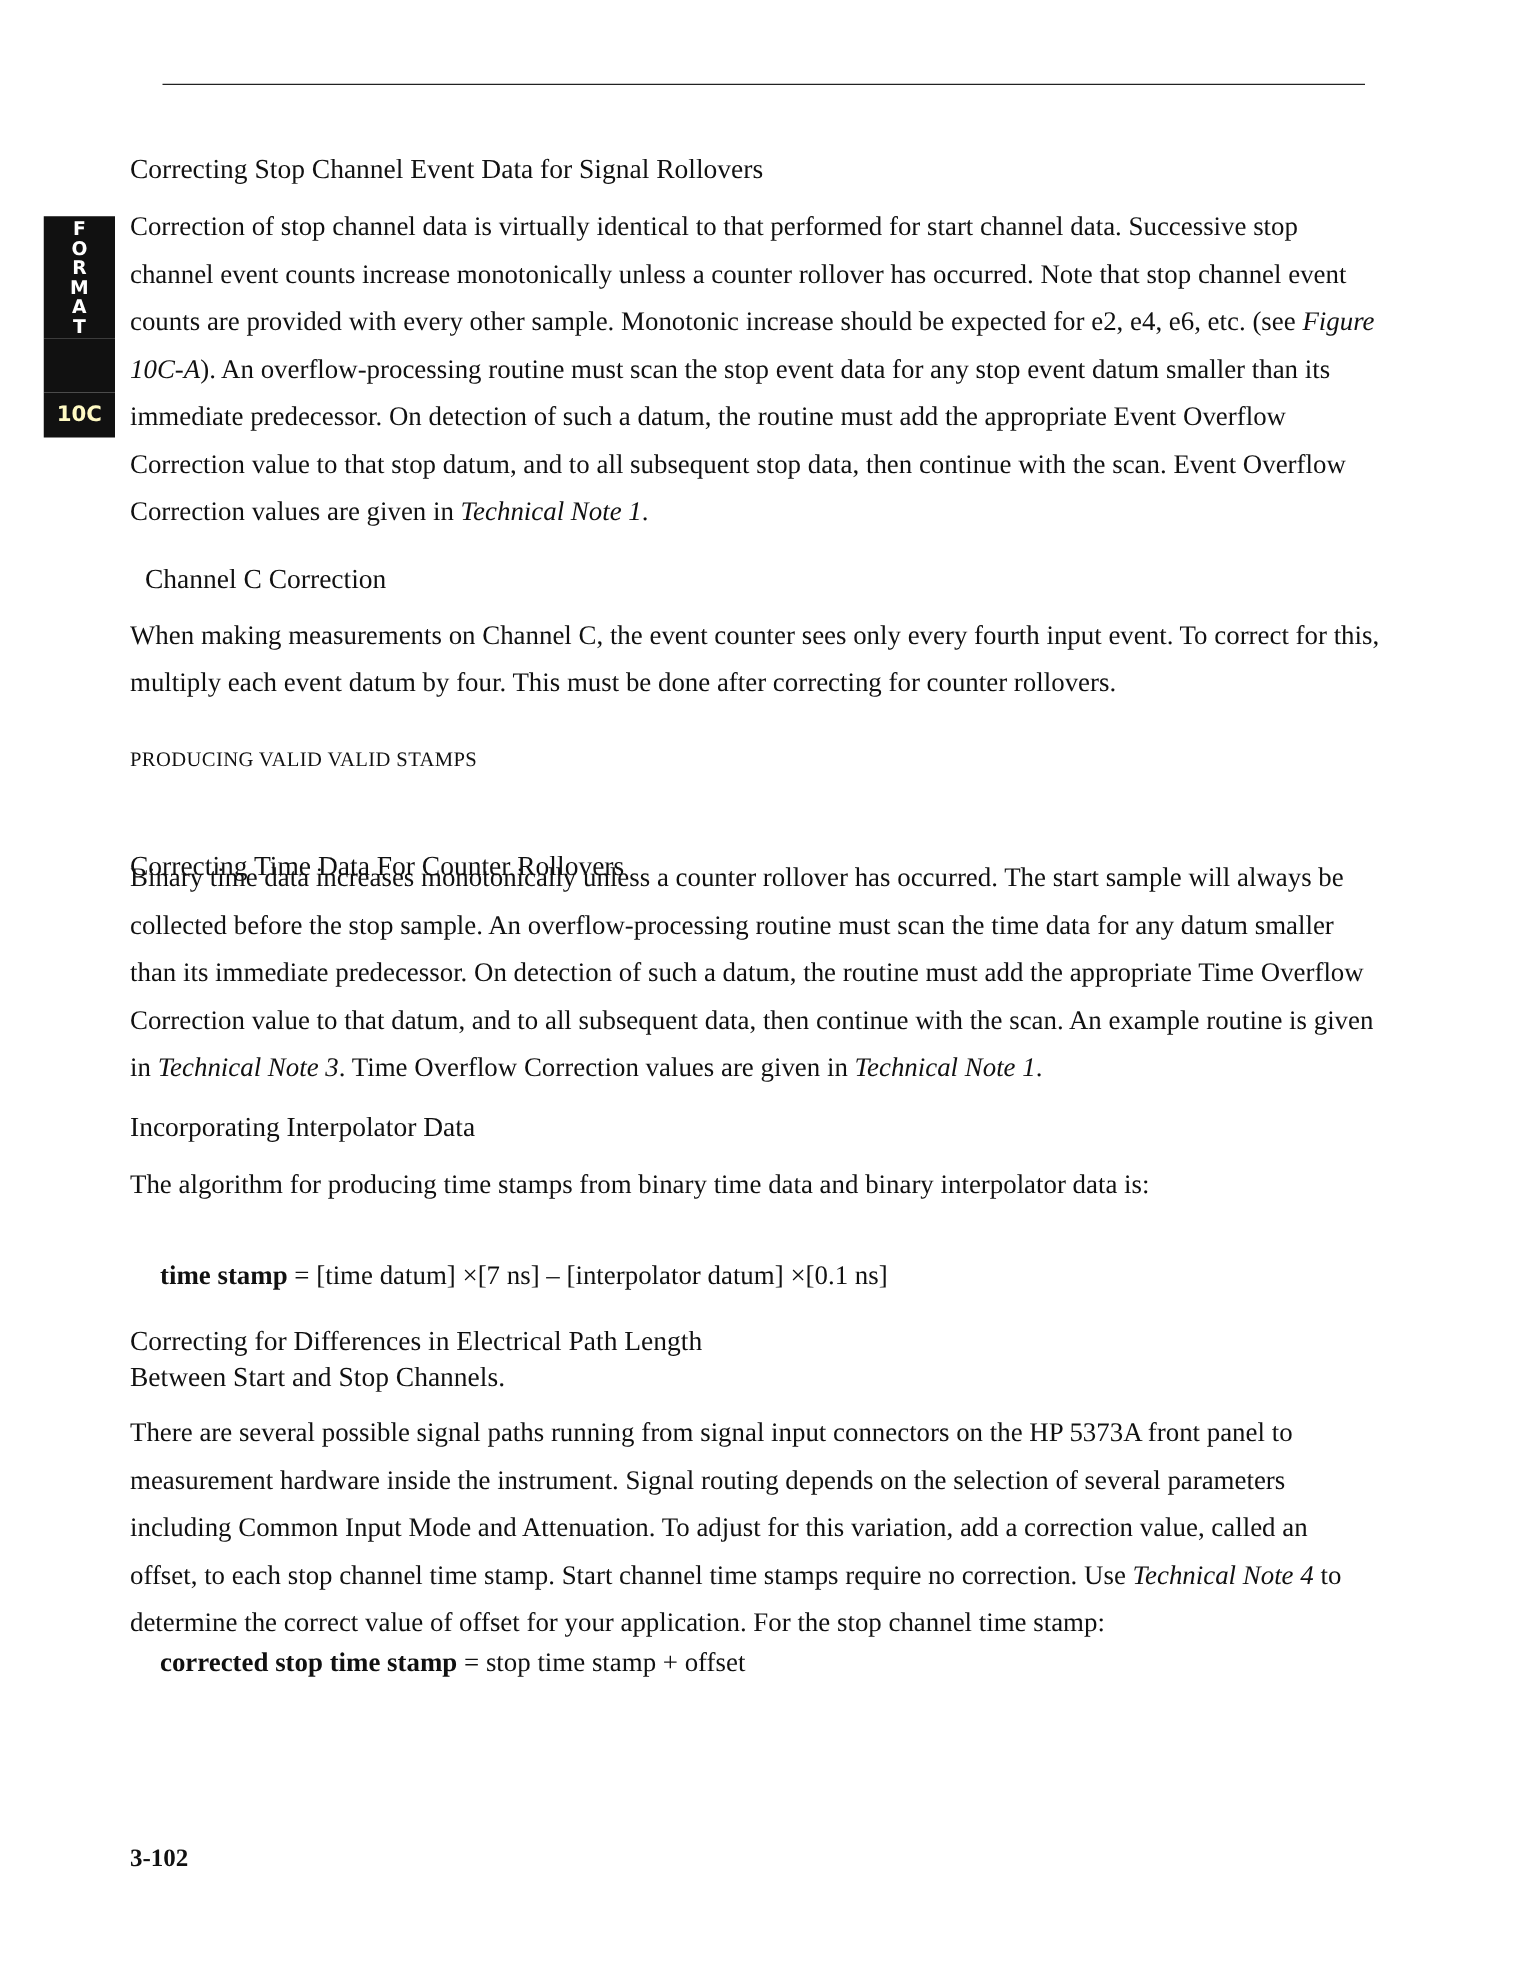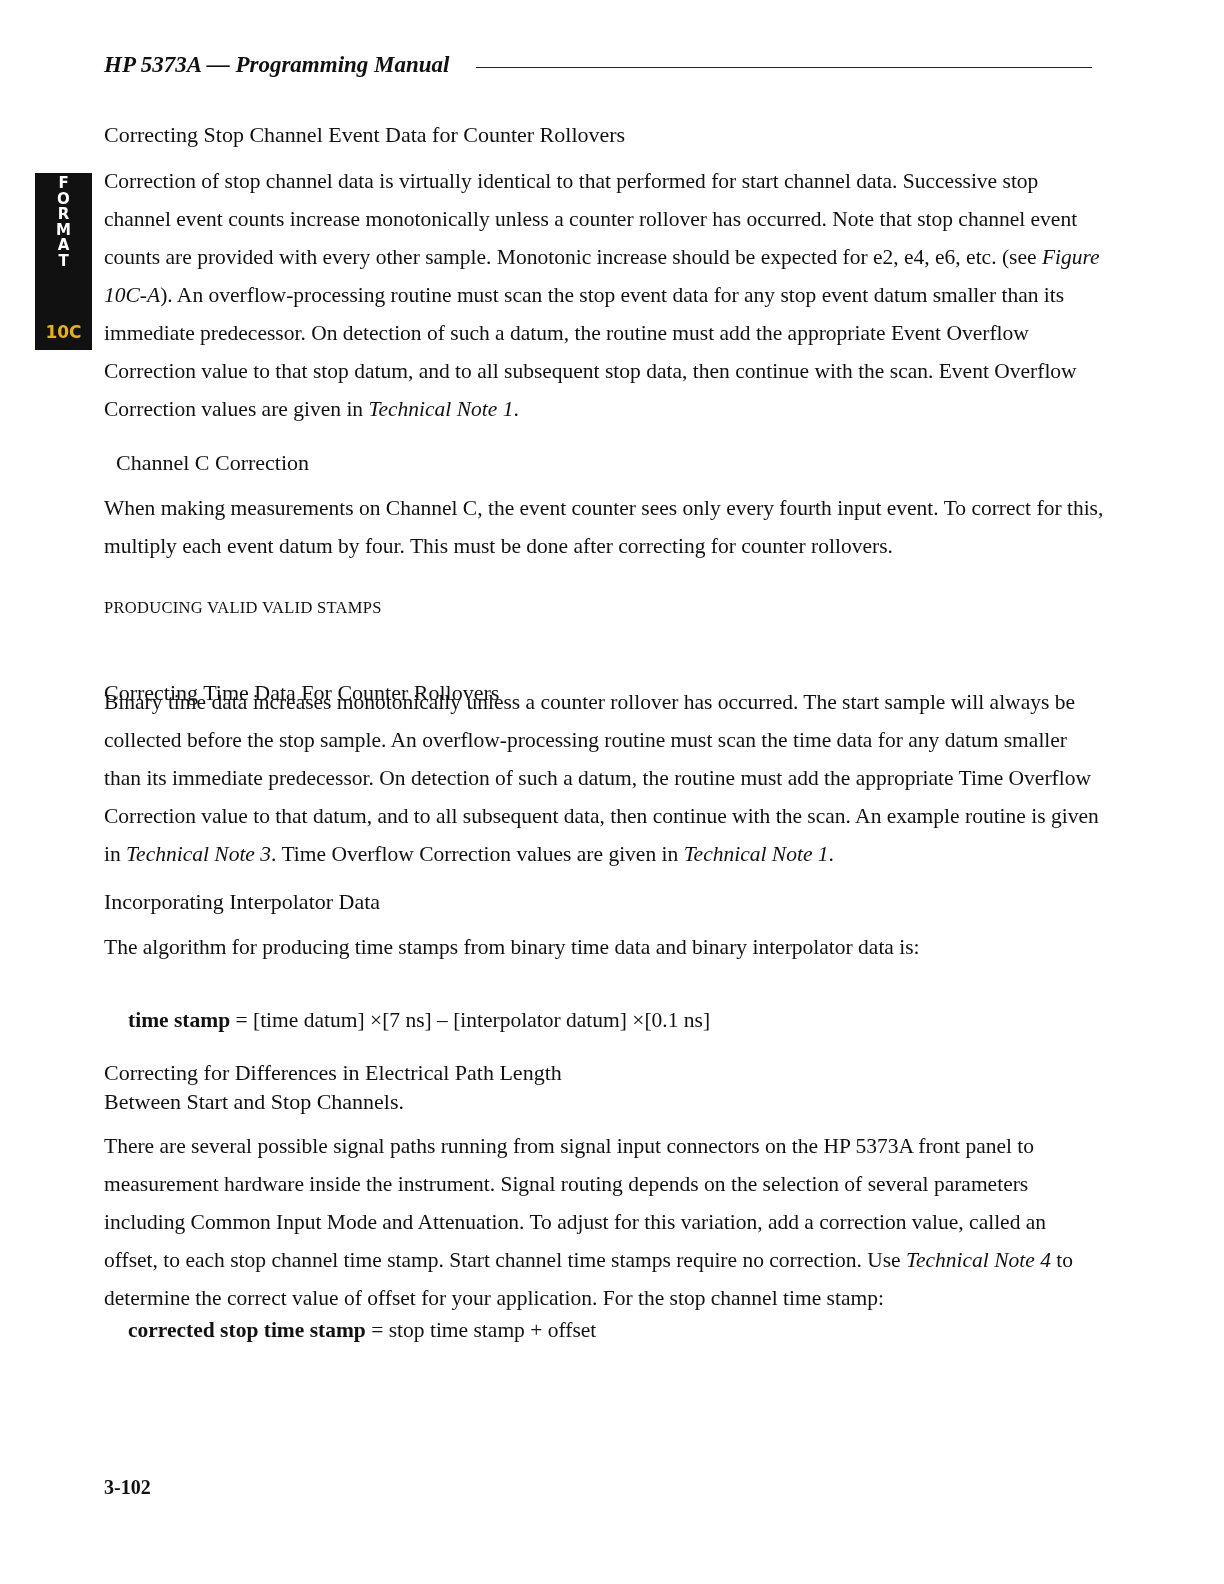--- a/index.html
+++ b/index.html
@@ -20,60 +20,59 @@
   .side-tab {
     position: absolute; left: 35px; top: 173px; width: 57px; height: 98px;
     background: #111; color: #fff; font-family: "DejaVu Sans", sans-serif;
     font-weight: bold; display: flex; flex-direction: column; align-items: center;
     padding-top: 3px; box-sizing: border-box;
   }
   .side-tab .letters { font-size: 15px; line-height: 15.5px; text-align: center; }
   .side-tab .letters span { display: block; }
   .side-tab-code {
     position: absolute; left: 35px; top: 314px; width: 57px; height: 36px;
-    background: #111; color: #eab308; font-family: "DejaVu Sans", sans-serif; font-weight: bold;
+    background: #111; color: #fef9c3; font-family: "DejaVu Sans", sans-serif; font-weight: bold;
     font-size: 17px; display: flex; align-items: center; justify-content: center;
   }
   .side-tab-mid {
     position: absolute; left: 35px; top: 271px; width: 57px; height: 43px; background: #111;
   }
   .content { position: absolute; left: 104px; top: 0; width: 1000px; }
   .h2 { position: absolute; font-size: 22px; font-weight: normal; white-space: nowrap; }
   .h2.bold { font-weight: normal; }
   .para { position: absolute; font-size: 21.5px; line-height: 38px; width: 1000px; }
   .caps { position: absolute; font-size: 16.5px; letter-spacing: 0.3px; }
   .formula { position: absolute; font-size: 21.5px; white-space: nowrap; }
   .formula b { font-weight: bold; }
   i { font-style: italic; }
   .page-num { position: absolute; left: 104px; top: 1476px; font-weight: bold; font-size: 20px; }
 </style>
 </head>
 <body>
 
 <div class="running-header">
-  <span class="title">HP 5373A — Programming Manual</span>
   <span class="rule"></span>
 </div>
 
 <div class="side-tab">
   <div class="letters">
     <span>F</span>
     <span>O</span>
     <span>R</span>
     <span>M</span>
     <span>A</span>
     <span>T</span>
   </div>
 </div>
 <div class="side-tab-mid"></div>
 <div class="side-tab-code">10C</div>
 
 <div class="content">
 
-  <div class="h2" style="top:122px;">Correcting Stop Channel Event Data for Counter Rollovers</div>
+  <div class="h2" style="top:122px;">Correcting Stop Channel Event Data for Signal Rollovers</div>
   <div class="para" style="top:162px;"><span>Correction of stop channel data is virtually identical to that performed for start channel data. Successive stop channel event counts increase monotonically unless a counter rollover has occurred. Note that stop channel event counts are provided with every other sample. Monotonic increase should be expected for e2, e4, e6, etc. (see </span><i>Figure 10C-A</i><span>). An overflow-processing routine must scan the stop event data for any stop event datum smaller than its immediate predecessor. On detection of such a datum, the routine must add the appropriate Event Overflow Correction value to that stop datum, and to all subsequent stop data, then continue with the scan. Event Overflow Correction values are given in </span><i>Technical Note 1</i><span>.</span></div>
 
   <div class="h2" style="top:450px;margin-left:12px;">Channel C Correction</div>
   <div class="para" style="top:489px;">When making measurements on Channel C, the event counter sees only every fourth input event. To correct for this, multiply each event datum by four. This must be done after correcting for counter rollovers.</div>
 
   <div class="caps" style="top:598px;">PRODUCING VALID VALID STAMPS</div>
 
   <div class="h2" style="top:680px;">Correcting Time Data For Counter Rollovers</div>
   <div class="para" style="top:683px;"><span>Binary time data increases monotonically unless a counter rollover has occurred. The start sample will always be collected before the stop sample. An overflow-processing routine must scan the time data for any datum smaller than its immediate predecessor. On detection of such a datum, the routine must add the appropriate Time Overflow Correction value to that datum, and to all subsequent data, then continue with the scan. An example routine is given in </span><i>Technical Note 3</i><span>. Time Overflow Correction values are given in </span><i>Technical Note 1</i><span>.</span></div>
 

